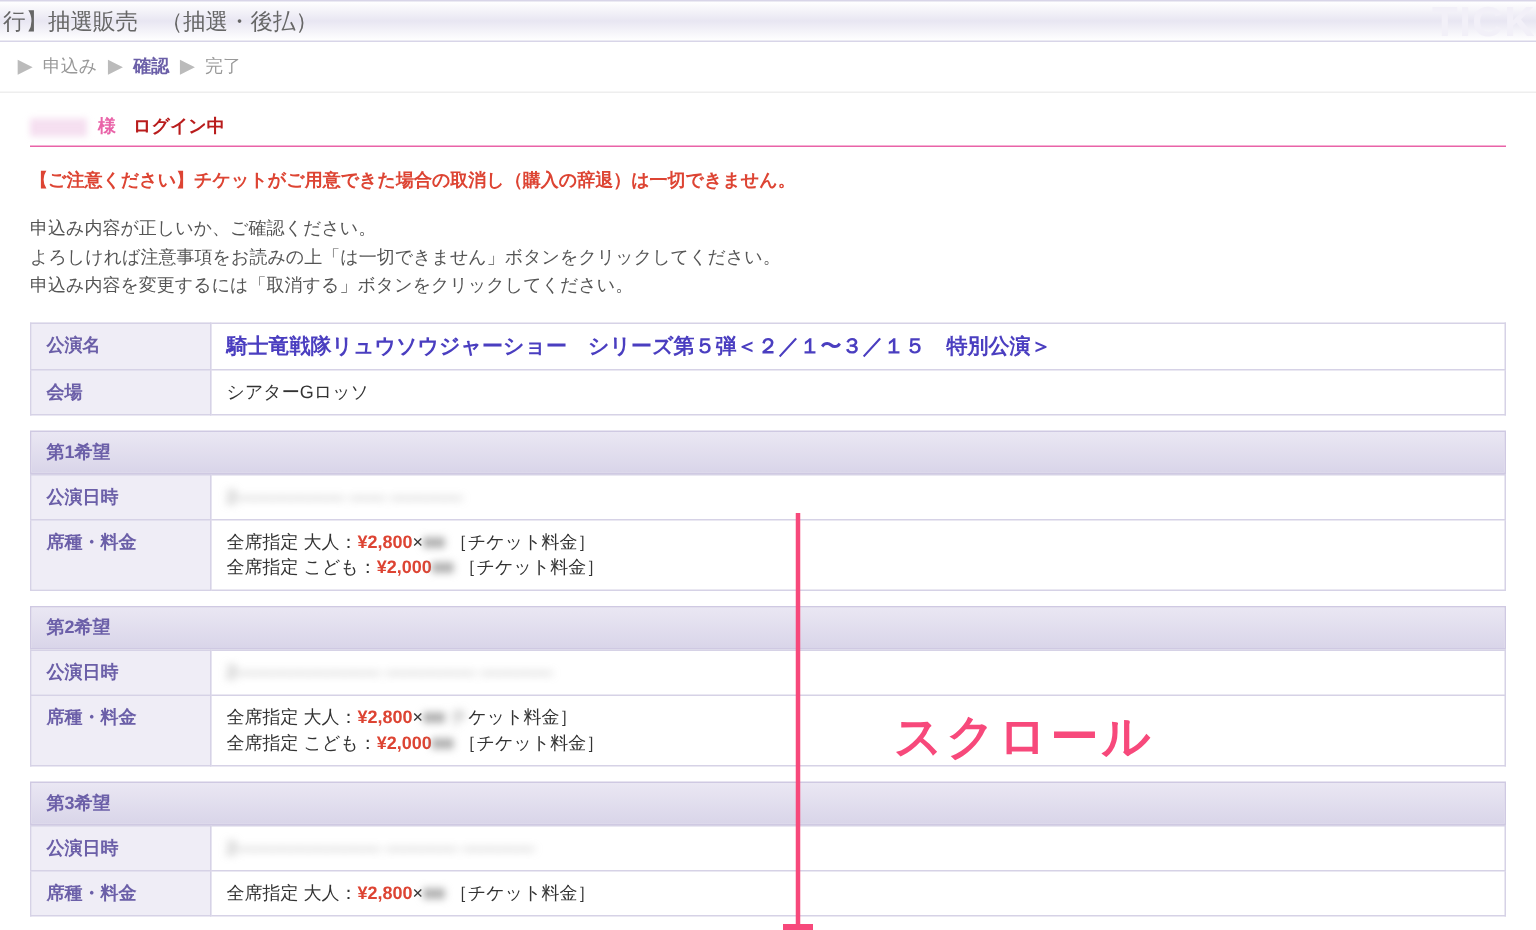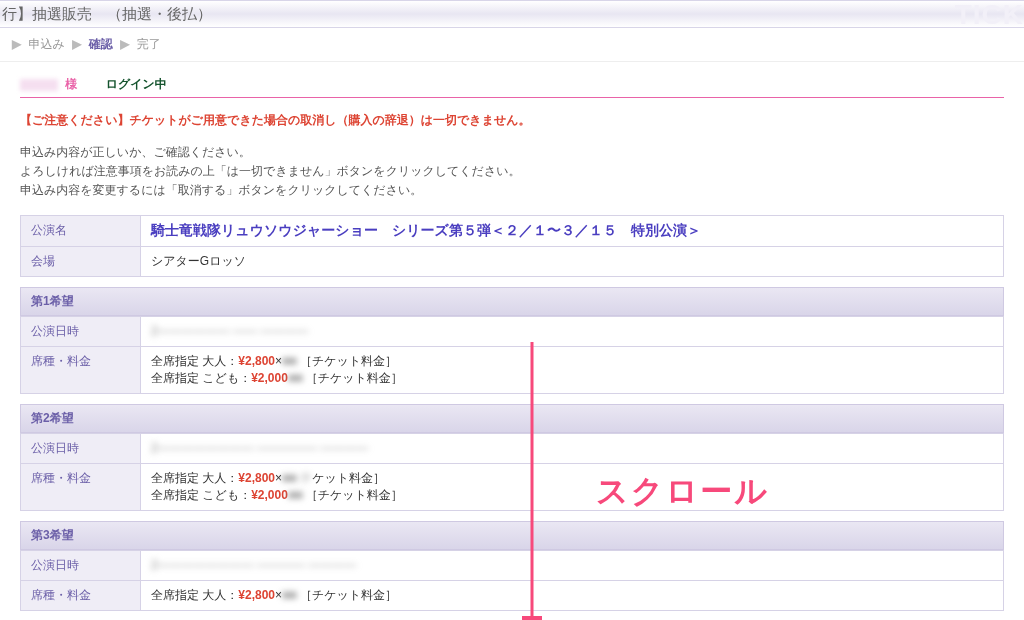--- a/index.html
+++ b/index.html
@@ -11,29 +11,29 @@
   
   .breadcrumb { padding: 8px 0 8px 8px; border-bottom: 1px solid #eee; font-size: 12px; color: #999; }
   .breadcrumb .arrow { color: #bbb; margin: 0 4px; font-weight: bold; }
   .breadcrumb .active { color: #6b5fa8; font-weight: bold; }
   
   .content { padding: 14px 20px; }
   
   .login-line { border-bottom: 1px solid #e963a8; padding-bottom: 4px; margin-bottom: 14px; }
   .login-line .mask { display:inline-block; width: 38px; height: 12px; background: #f5dff0; vertical-align: middle; filter: blur(2px); }
   .login-line .sama { color: #e963a8; font-weight: bold; margin-left: 4px; }
-  .login-line .status { color: #14532d; font-weight: bold; margin-left: 25px; }
+  .login-line .status { color: #b91c1c; font-weight: bold; margin-left: 8px; }
   
   .notice-red { color: #d43; font-weight: bold; margin-bottom: 14px; }
   .guide { line-height: 1.6; margin-bottom: 14px; color: #555; }
   
   .section-bar { background: linear-gradient(180deg, #9a93c5 0%, #8178b4 100%); color: #fff; font-weight: bold; padding: 5px 10px; border: 1px solid #7a70aa; }
   
   table.detail { width: 100%; border-collapse: collapse; margin-bottom: 10px; }
-  table.detail th { width: 120px; text-align: left; background: #efedf6; border: 1px solid #d6d2e6; padding: 6px 10px; color: #6b5fa8; font-weight: normal; font-size: 12px; vertical-align: top; }
+  table.detail th { width: 120px; text-align: left; background: #efedf6; border: 1px solid #d6d2e6; padding: 6px 10px; color: #6b5fa8; font-weight: bold; font-size: 12px; vertical-align: top; }
   table.detail td { border: 1px solid #d6d2e6; padding: 6px 10px; font-size: 12px; }
   .ev-name { color: #4a3ec0; font-weight: bold; font-size: 14px; }
   
   .sub-bar { background: linear-gradient(180deg, #eae7f3 0%, #d9d5e9 100%); border: 1px solid #cfc9e2; color: #6b5fa8; font-weight: bold; padding: 5px 10px; }
   
   .blurred { display:inline-block; filter: blur(3px); color: #888; }
   .price-y { color: #d43; font-weight: bold; }
   
   .annot-arrow { position: absolute; left: 522px; top: 280px; pointer-events: none; }
   .annot-label { position: absolute; left: 596px; top: 408px; font-size: 32px; font-weight: bold; color: #f7497b; letter-spacing: 2px; pointer-events: none; }

